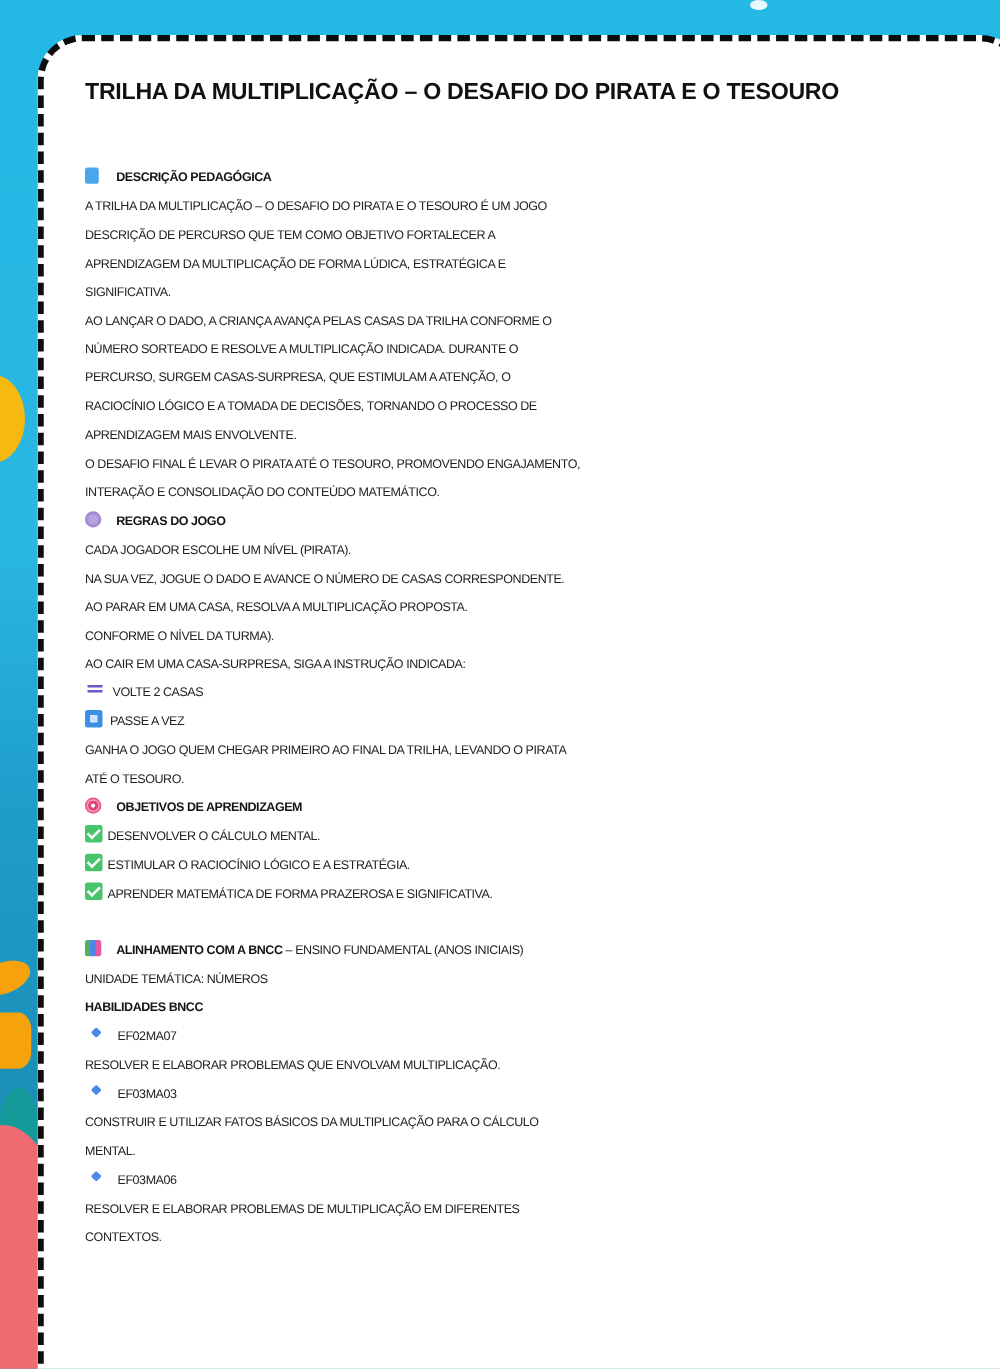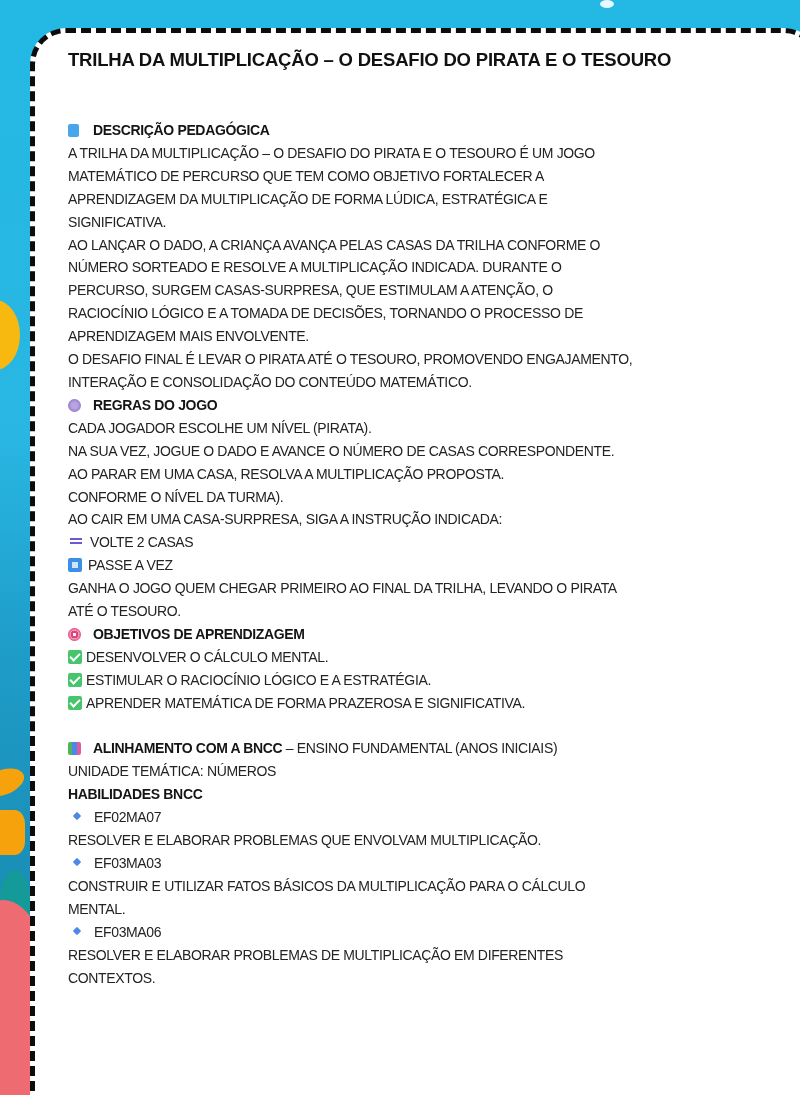--- a/index.html
+++ b/index.html
@@ -17,28 +17,28 @@
     .top-glow { position: absolute; left: 600px; top: 0; width: 14px; height: 8px; background: #e8f8ff; border-radius: 50%; }
 
     .card {
       position: absolute; left: 30px; top: 28px; width: 790px; height: 1100px;
       background: #ffffff;
       border-top-left-radius: 36px; border-top-right-radius: 36px;
       border: 5px dashed #0c0c0c;
       box-sizing: border-box;
     }
     .content {
-      position: absolute; left: 68px; top: 49px; width: 700px;
+      position: absolute; left: 68px; top: 62px; width: 700px;
       color: #1b1b1b;
     }
     .title {
       font-weight: 700; font-size: 18.5px; letter-spacing: -0.2px; color: #111;
       margin: 0 0 48px 0; white-space: nowrap;
     }
-    .line { font-size: 14px; line-height: 22.9px; white-space: nowrap; letter-spacing: -0.35px; color: #232323; }
+    .line { font-size: 10px; line-height: 22.9px; white-space: nowrap; letter-spacing: -0.35px; color: #232323; }
     .heading { font-weight: 700; color: #141414; }
     .icon { display: inline-block; width: 14px; height: 14px; vertical-align: -2px; margin-right: 6px; border-radius: 3px; }
     .ic-book { background: #4aa6ea; width: 11px; height: 13px; border-radius: 2px; margin-right: 14px; }
     .ic-dice { background: radial-gradient(circle, #b9a6e0 30%, #8c74c8 80%); border-radius: 50%; width: 13px; height: 13px; margin-right: 12px; }
     .ic-back { width: 16px; height: 14px; position: relative; background: transparent; margin-right: 6px; }
     .ic-back::before { content: ""; position: absolute; left: 2px; top: 3px; width: 12px; height: 2px; background: #6a5acd; }
     .ic-back::after { content: ""; position: absolute; left: 2px; top: 7px; width: 12px; height: 2px; background: #6a5acd; }
     .ic-stop { background: #3d8fe6; width: 14px; height: 14px; border-radius: 2px; position: relative; }
     .ic-stop::after { content: ""; position: absolute; left: 4px; top: 4px; width: 6px; height: 6px; background: #cfe5ff; }
     .ic-plus { position: relative; width: 16px; height: 14px; background: transparent; }
@@ -61,21 +61,21 @@
 <div class="bg-blob blob-pink"></div>
 <div class="top-glow"></div>
 
 <div class="card"></div>
 
 <div class="content">
   <div class="title">TRILHA DA MULTIPLICAÇÃO – O DESAFIO DO PIRATA E O TESOURO</div>
 
   <div class="line heading"><span class="icon ic-book"></span><span>DESCRIÇÃO PEDAGÓGICA</span></div>
   <div class="line">A TRILHA DA MULTIPLICAÇÃO – O DESAFIO DO PIRATA E O TESOURO É UM JOGO</div>
-  <div class="line">MATEMÁTICO DE PERCURSO QUE TEM COMO OBJETIVO FORTALECER A</div>
+  <div class="line">DESCRIÇÃO DE PERCURSO QUE TEM COMO OBJETIVO FORTALECER A</div>
   <div class="line">APRENDIZAGEM DA MULTIPLICAÇÃO DE FORMA LÚDICA, ESTRATÉGICA E</div>
   <div class="line">SIGNIFICATIVA.</div>
   <div class="line">AO LANÇAR O DADO, A CRIANÇA AVANÇA PELAS CASAS DA TRILHA CONFORME O</div>
   <div class="line">NÚMERO SORTEADO E RESOLVE A MULTIPLICAÇÃO INDICADA. DURANTE O</div>
   <div class="line">PERCURSO, SURGEM CASAS-SURPRESA, QUE ESTIMULAM A ATENÇÃO, O</div>
   <div class="line">RACIOCÍNIO LÓGICO E A TOMADA DE DECISÕES, TORNANDO O PROCESSO DE</div>
   <div class="line">APRENDIZAGEM MAIS ENVOLVENTE.</div>
   <div class="line">O DESAFIO FINAL É LEVAR O PIRATA ATÉ O TESOURO, PROMOVENDO ENGAJAMENTO,</div>
   <div class="line">INTERAÇÃO E CONSOLIDAÇÃO DO CONTEÚDO MATEMÁTICO.</div>
 

